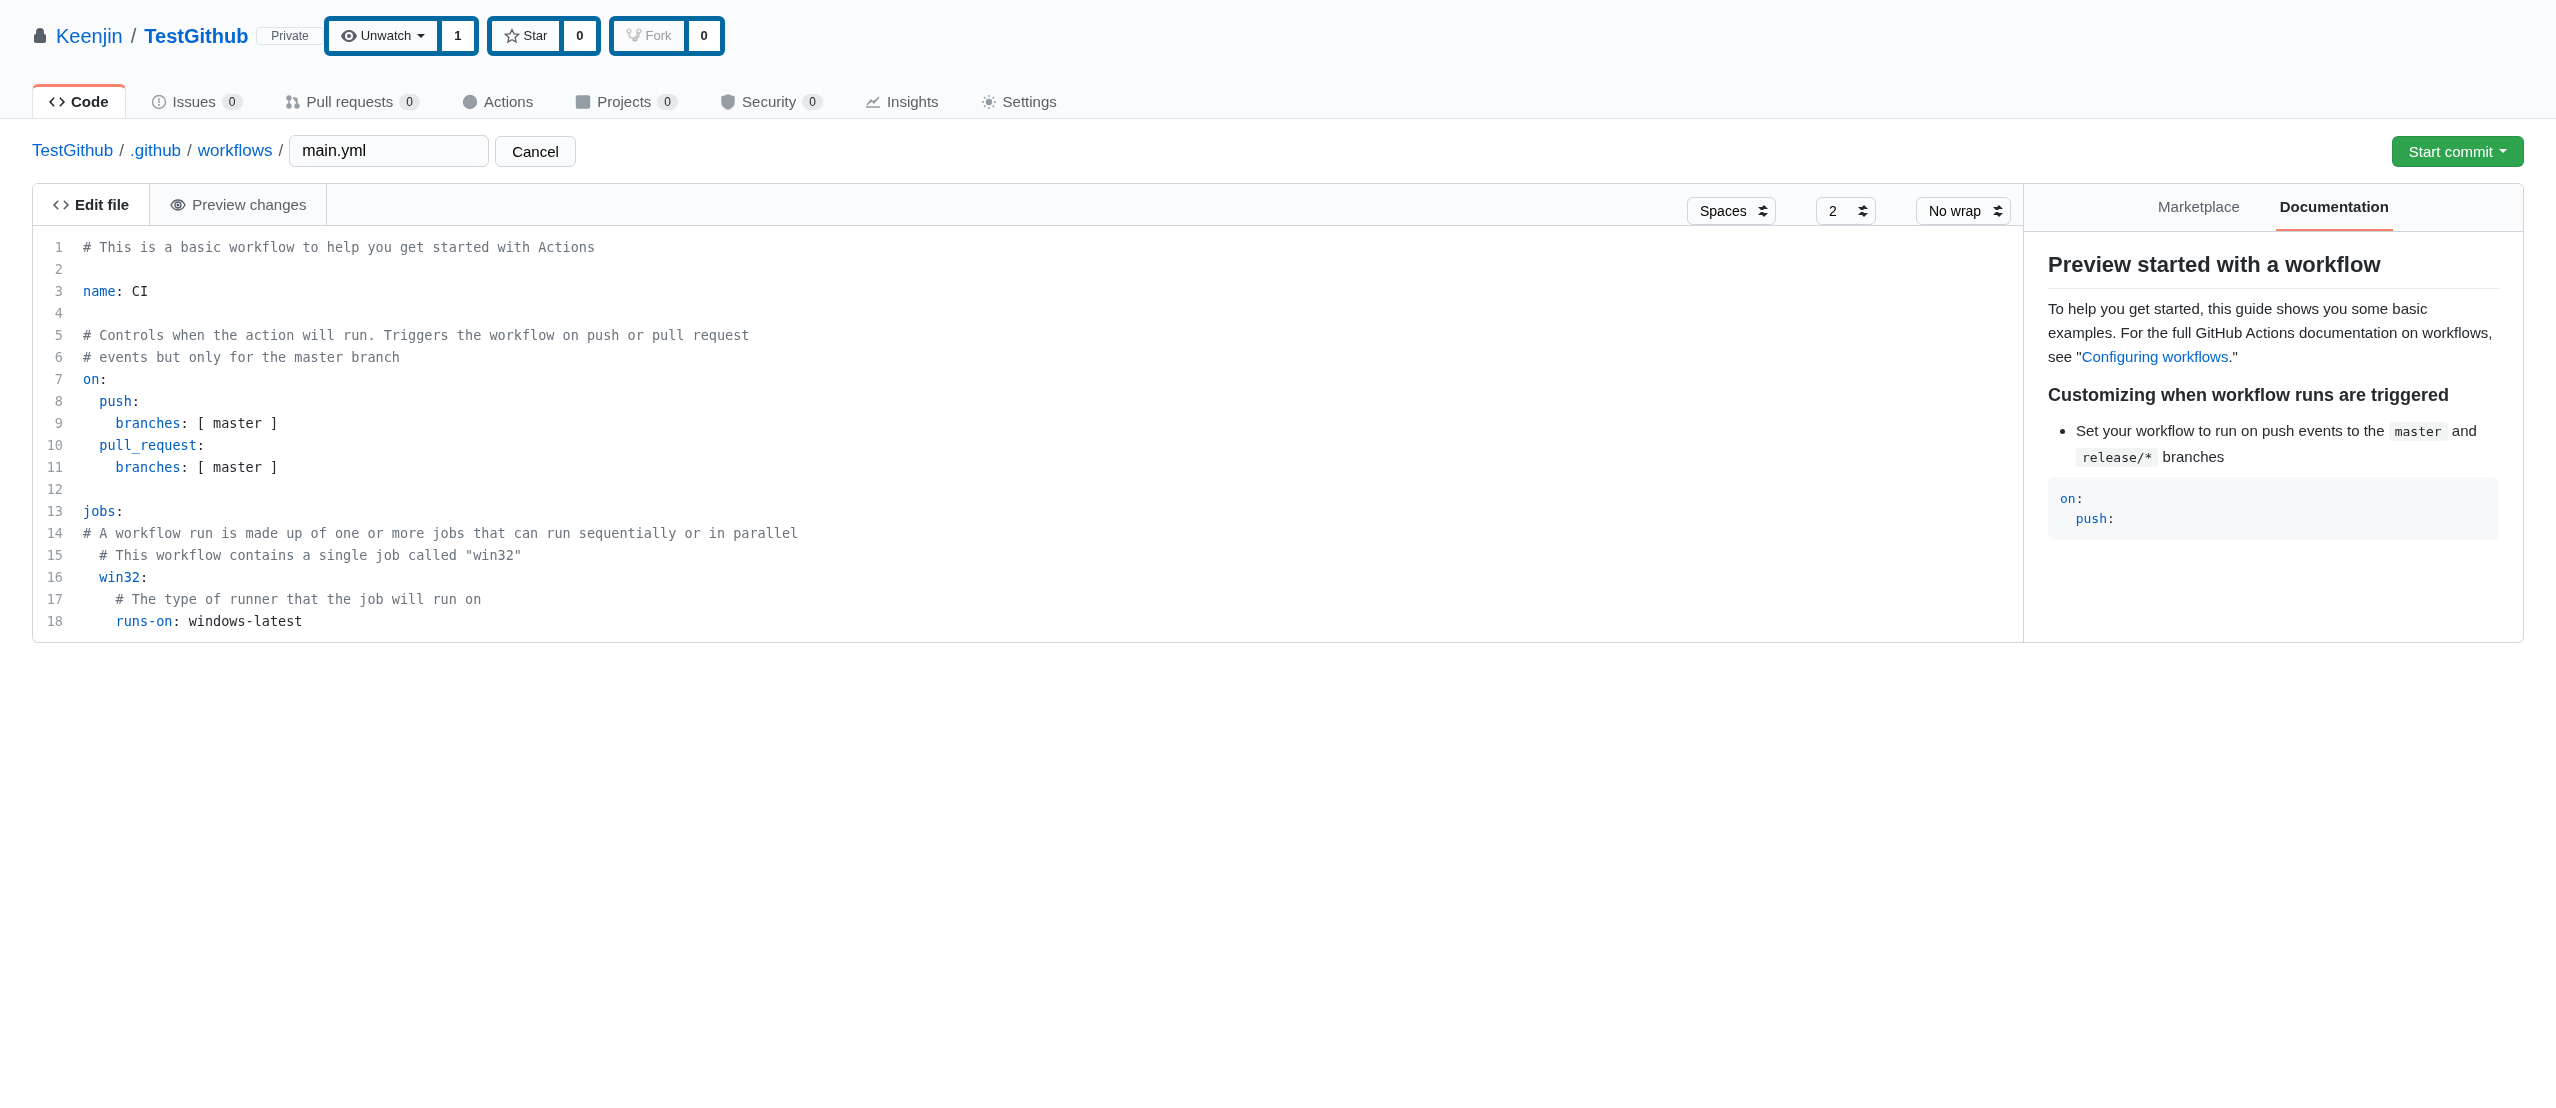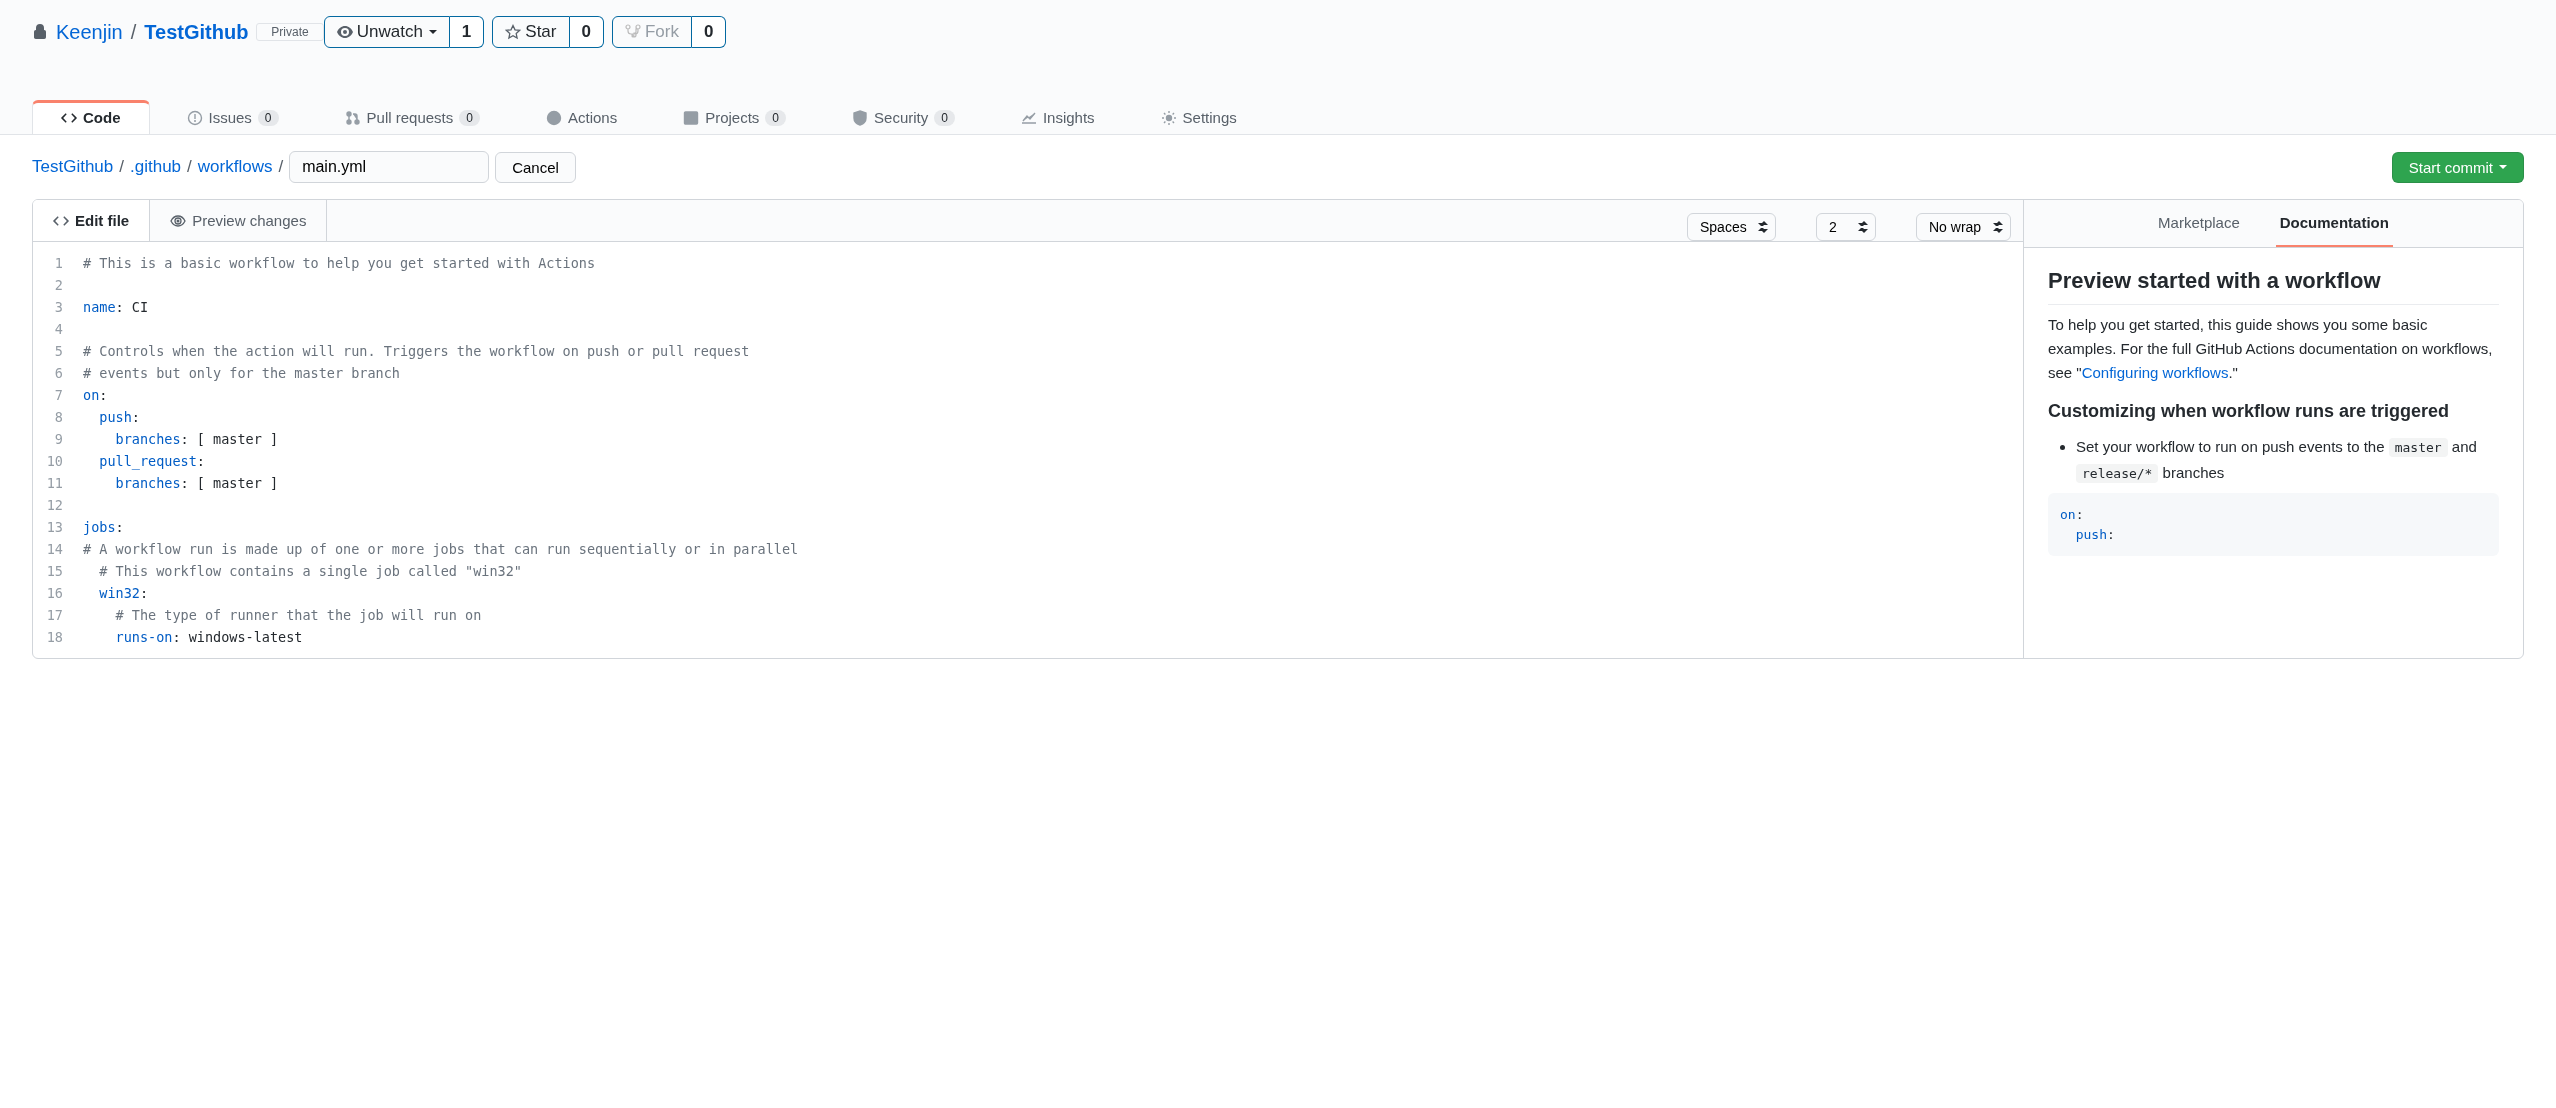--- a/index.html
+++ b/index.html
@@ -9,28 +9,28 @@
 .repo-title-row { display: flex; align-items: center; margin-bottom: 28px; }
 .repo-title { display: flex; align-items: center; gap: 8px; font-size: 20px; }
 .repo-title a { color: #0366d6; text-decoration: none; }
 .repo-title .sep { color: #586069; }
 .repo-title strong a { font-weight: 600; }
 .private-label { font-size: 12px; border: 1px solid #e1e4e8; border-radius: 3px; padding: 1px 14px; color: #586069; display: inline-block; }
 .lock-icon { fill: #586069; }
 
 .repo-actions { display: flex; gap: 8px; }
 .counter-btn { display: flex; }
-.counter-btn .label, .counter-btn .count { border: 1px solid #0369a1; padding: 5px 12px; font-size: 17px; background: #fafbfc; color: #24292e; display: flex; align-items: center; gap: 4px; line-height: 20px; }
+.counter-btn .label, .counter-btn .count { border: 5px solid #0369a1; padding: 5px 12px; font-size: 13px; background: #fafbfc; color: #24292e; display: flex; align-items: center; gap: 4px; line-height: 20px; }
 .counter-btn .label { border-radius: 6px 0 0 6px; font-weight: 500; }
 .counter-btn .count { border-left: none; border-radius: 0 6px 6px 0; background: #fff; font-weight: 600; }
 .counter-btn.disabled .label { color: #959da5; }
 .counter-btn svg { fill: #586069; }
 
 .repo-nav { display: flex; gap: 8px; }
-.repo-nav-item { display: flex; align-items: center; gap: 6px; padding: 8px 28px; border: 1px solid transparent; border-bottom: none; font-size: 15px; color: #586069; cursor: pointer; border-radius: 6px 6px 0 0; margin-top: 24px; }
+.repo-nav-item { display: flex; align-items: center; gap: 6px; padding: 8px 16px; border: 1px solid transparent; border-bottom: none; font-size: 15px; color: #586069; cursor: pointer; border-radius: 6px 6px 0 0; }
 .repo-nav-item.active { background: #fff; border-color: #e1e4e8; border-top: 3px solid #f9826c; color: #24292e; font-weight: 600; padding-top: 6px; }
 .repo-nav-item .badge { background: rgba(209,213,218,0.5); border-radius: 10px; padding: 1px 7px; font-size: 12px; font-weight: 500; color: #24292e; }
 .repo-nav-item svg { fill: #959da5; }
 .repo-nav-item.active svg { fill: #24292e; }
 
 .content { padding: 16px 32px; }
 .file-path-row { display: flex; align-items: center; justify-content: space-between; margin-bottom: 16px; }
 .file-path { display: flex; align-items: center; gap: 6px; font-size: 17px; }
 .file-path a { color: #0366d6; text-decoration: none; }
 .file-path .sep { color: #586069; }

